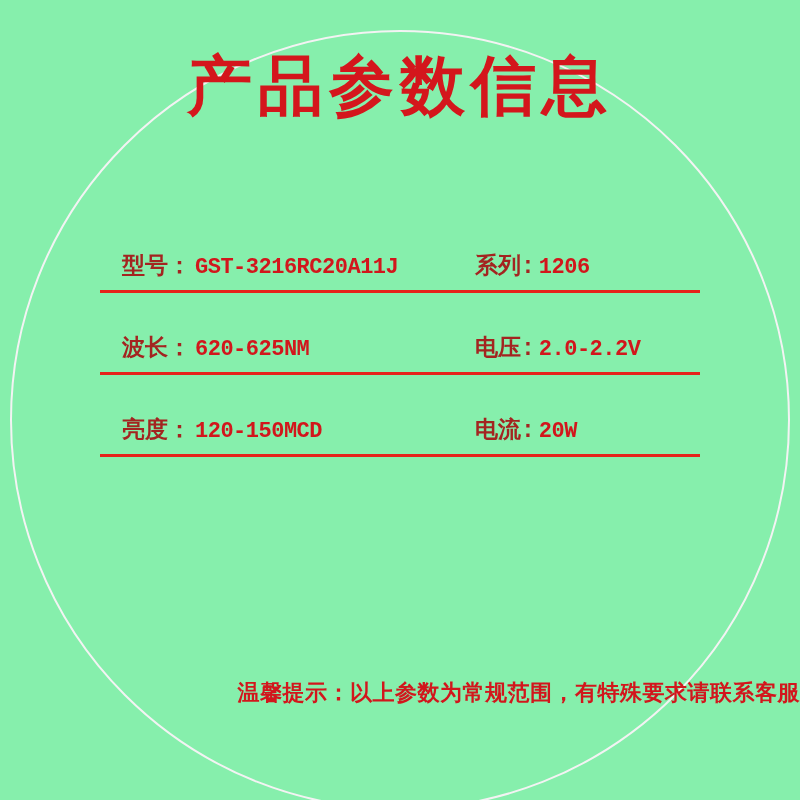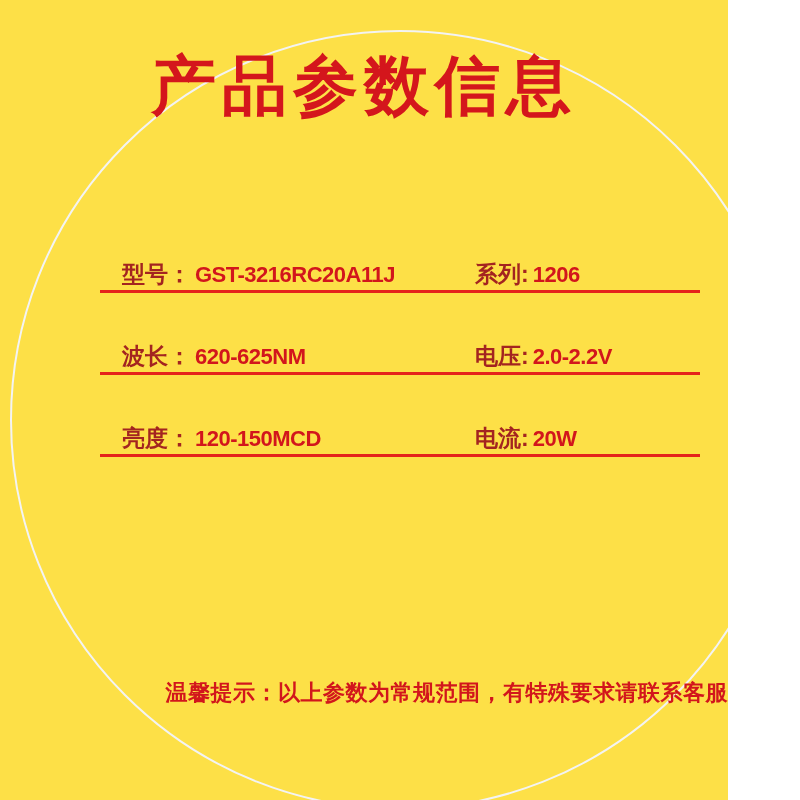--- a/index.html
+++ b/index.html
@@ -1,22 +1,22 @@
 <!DOCTYPE html>
 <html style="--c-title: #d4161c; --c-label: #a32420; --c-value: #d2161c; --c-divider: #e5231b; --c-note: #d2161c;"><head>
 <meta charset="utf-8">
 <style>
   html, body { margin: 0; padding: 0; background: #ffffff; }
   .page {
     position: relative;
-    width: 728px;
+    width: 800px;
     height: 800px;
-    background: #fde047;
+    background: #86efac;
     overflow: hidden;
-    font-family: Liberation Sans, sans-serif;
+    font-family: Liberation Mono, monospace;
   }
   .watermark-circle {
     position: absolute;
     left: 10px;
     top: 30px;
     width: 780px;
     height: 780px;
     border: 2px solid #f3f3f3;
     border-radius: 50%;
     box-sizing: border-box;
@@ -39,20 +39,21 @@
     left: 100px;
     top: 211px;
     width: 600px;
   }
   .row {
     box-sizing: border-box;
     height: 82px;
     border-bottom: 3px solid var(--c-divider, #e5231b);
     display: flex;
     align-items: flex-end;
+    padding-bottom: 9px;
   }
   .cell { white-space: nowrap; }
   .cell.left {
     box-sizing: border-box;
     width: 375px;
     padding-left: 22px;
   }
   .cell.right { flex: 1; }
   .param-label {
     font-size: 23px;

